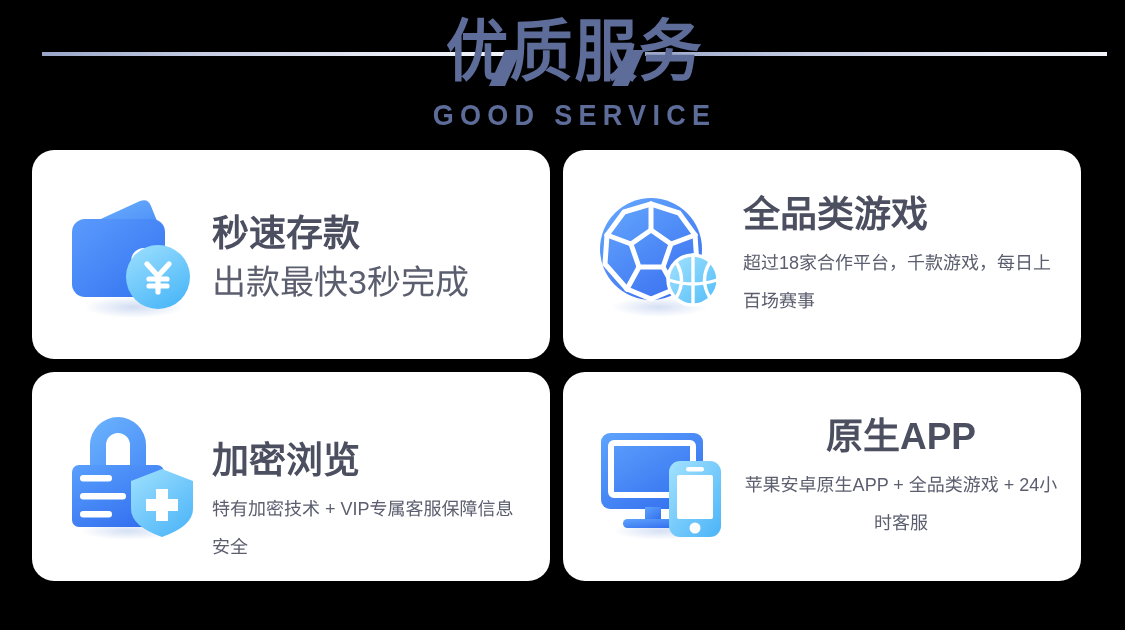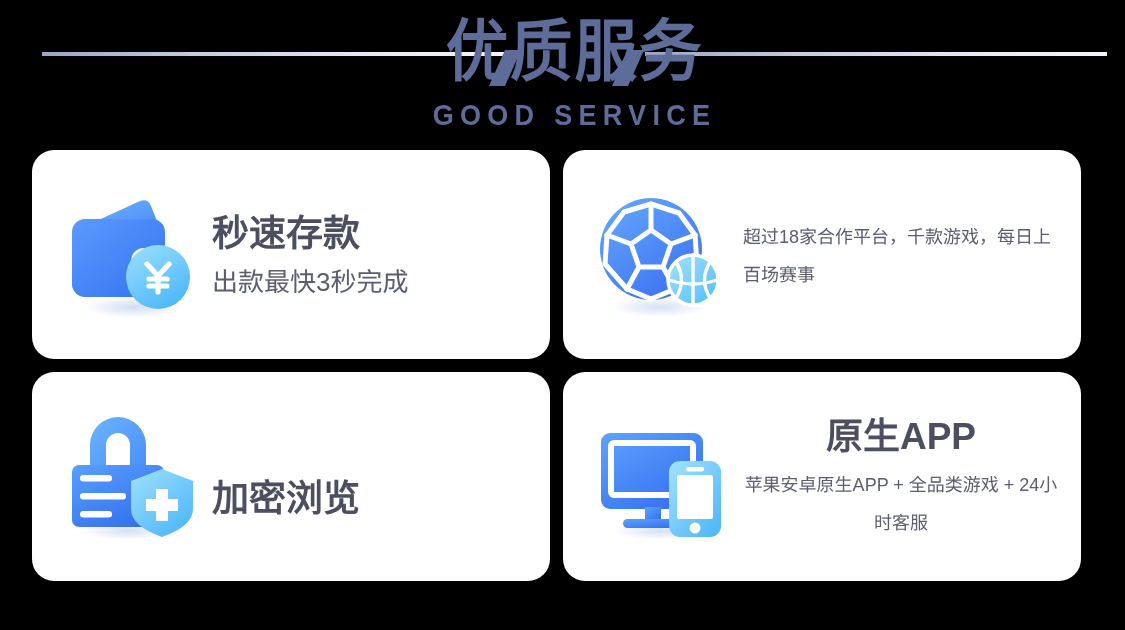--- a/index.html
+++ b/index.html
@@ -151,21 +151,21 @@
 
   .card-desc {
     font-size: 18px;
     line-height: 38px;
     font-weight: 400;
     color: #5b5e6e;
     letter-spacing: 0px;
   }
 
   
-  .card.c1 .card-desc { font-size: 26px; }
+  .card.c1 .card-desc { font-size: 34px; }
   .card.c2 .card-text { max-width: 330px; }
   .card.c3 .card-text { max-width: 336px; margin-top: 48px; }
   .card.c4 .card-text { max-width: 330px; text-align: center; }
 </style>
 </head>
 <body>
 
 <div class="page">
 
   <div class="header">
@@ -261,20 +261,21 @@
           <g fill="none" stroke="#ffffff" stroke-width="3.4" stroke-linecap="round">
             <circle cx="100" cy="95" r="25"></circle>
             <path d="M100 70 L100 120"></path>
             <path d="M76 92 Q100 100 124 92" transform="translate(0,3)"></path>
             <path d="M83 77 Q94 95 83 113"></path>
             <path d="M117 77 Q106 95 117 113"></path>
           </g>
         </svg>
       </div>
       <div class="card-text">
+        <div class="card-heading">全品类游戏</div>
         <div class="card-desc">超过18家合作平台，千款游戏，每日上百场赛事</div>
       </div>
     </div>
 
     <div class="card c3">
       <div class="card-icon">
         <svg viewBox="0 0 140 140" xmlns="http://www.w3.org/2000/svg">
           <defs>
             <linearGradient id="lockBodyGrad" x1="0" y1="0" x2="0.7" y2="1">
               <stop offset="0%" stop-color="#59a0fd"></stop>
@@ -300,20 +301,21 @@
             <rect x="18" y="68" width="32" height="6.5" rx="3.2"></rect>
             <rect x="18" y="86" width="46" height="6.5" rx="3.2"></rect>
             <rect x="18" y="104" width="32" height="6.5" rx="3.2"></rect>
           </g>
           <path d="M100 62 L131 74 L131 102 Q131 119 100 130 Q69 119 69 102 L69 74 Z" fill="url(#shieldGrad)"></path>
           <path d="M94 82 L106 82 L106 92 L116 92 L116 104 L106 104 L106 114 L94 114 L94 104 L84 104 L84 92 L94 92 Z" fill="#ffffff"></path>
         </svg>
       </div>
       <div class="card-text">
         <div class="card-heading">加密浏览</div>
+        <div class="card-desc">特有加密技术 + VIP专属客服保障信息安全</div>
       </div>
     </div>
 
     <div class="card c4">
       <div class="card-icon">
         <svg viewBox="0 0 140 140" xmlns="http://www.w3.org/2000/svg">
           <defs>
             <linearGradient id="monGrad" x1="0" y1="0" x2="0.8" y2="1">
               <stop offset="0%" stop-color="#5ea3fd"></stop>
               <stop offset="100%" stop-color="#3470ef"></stop>

